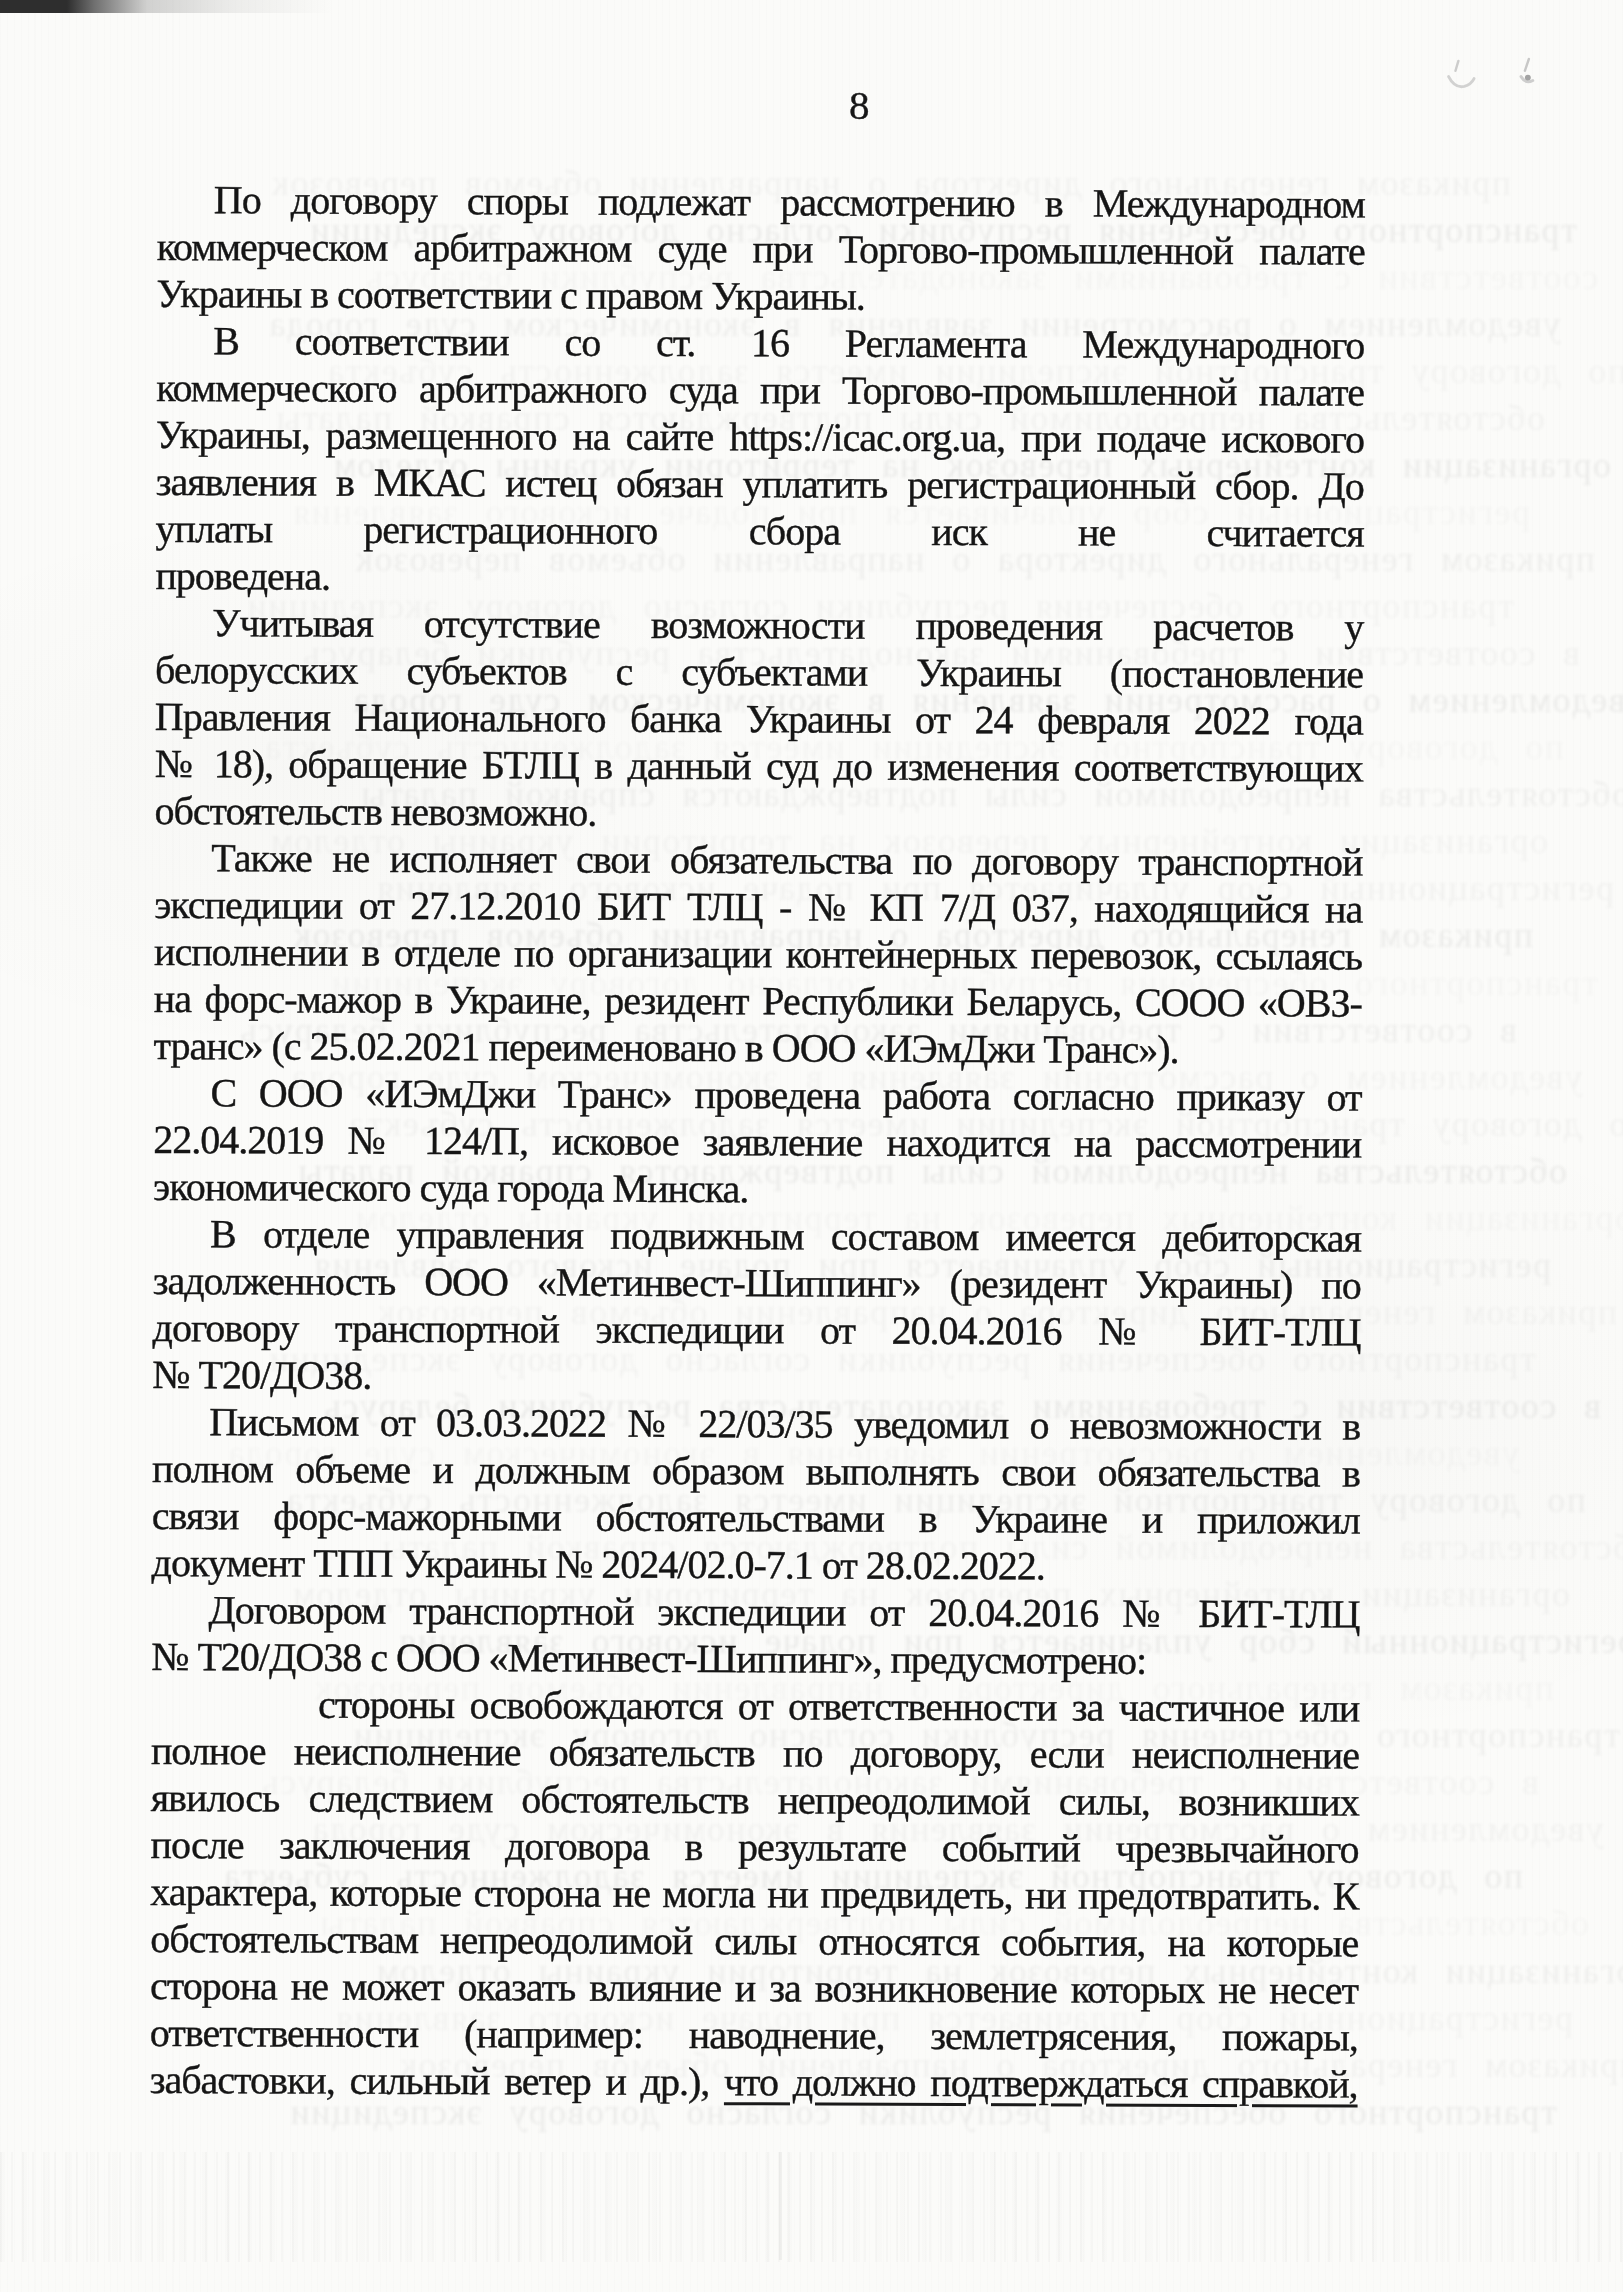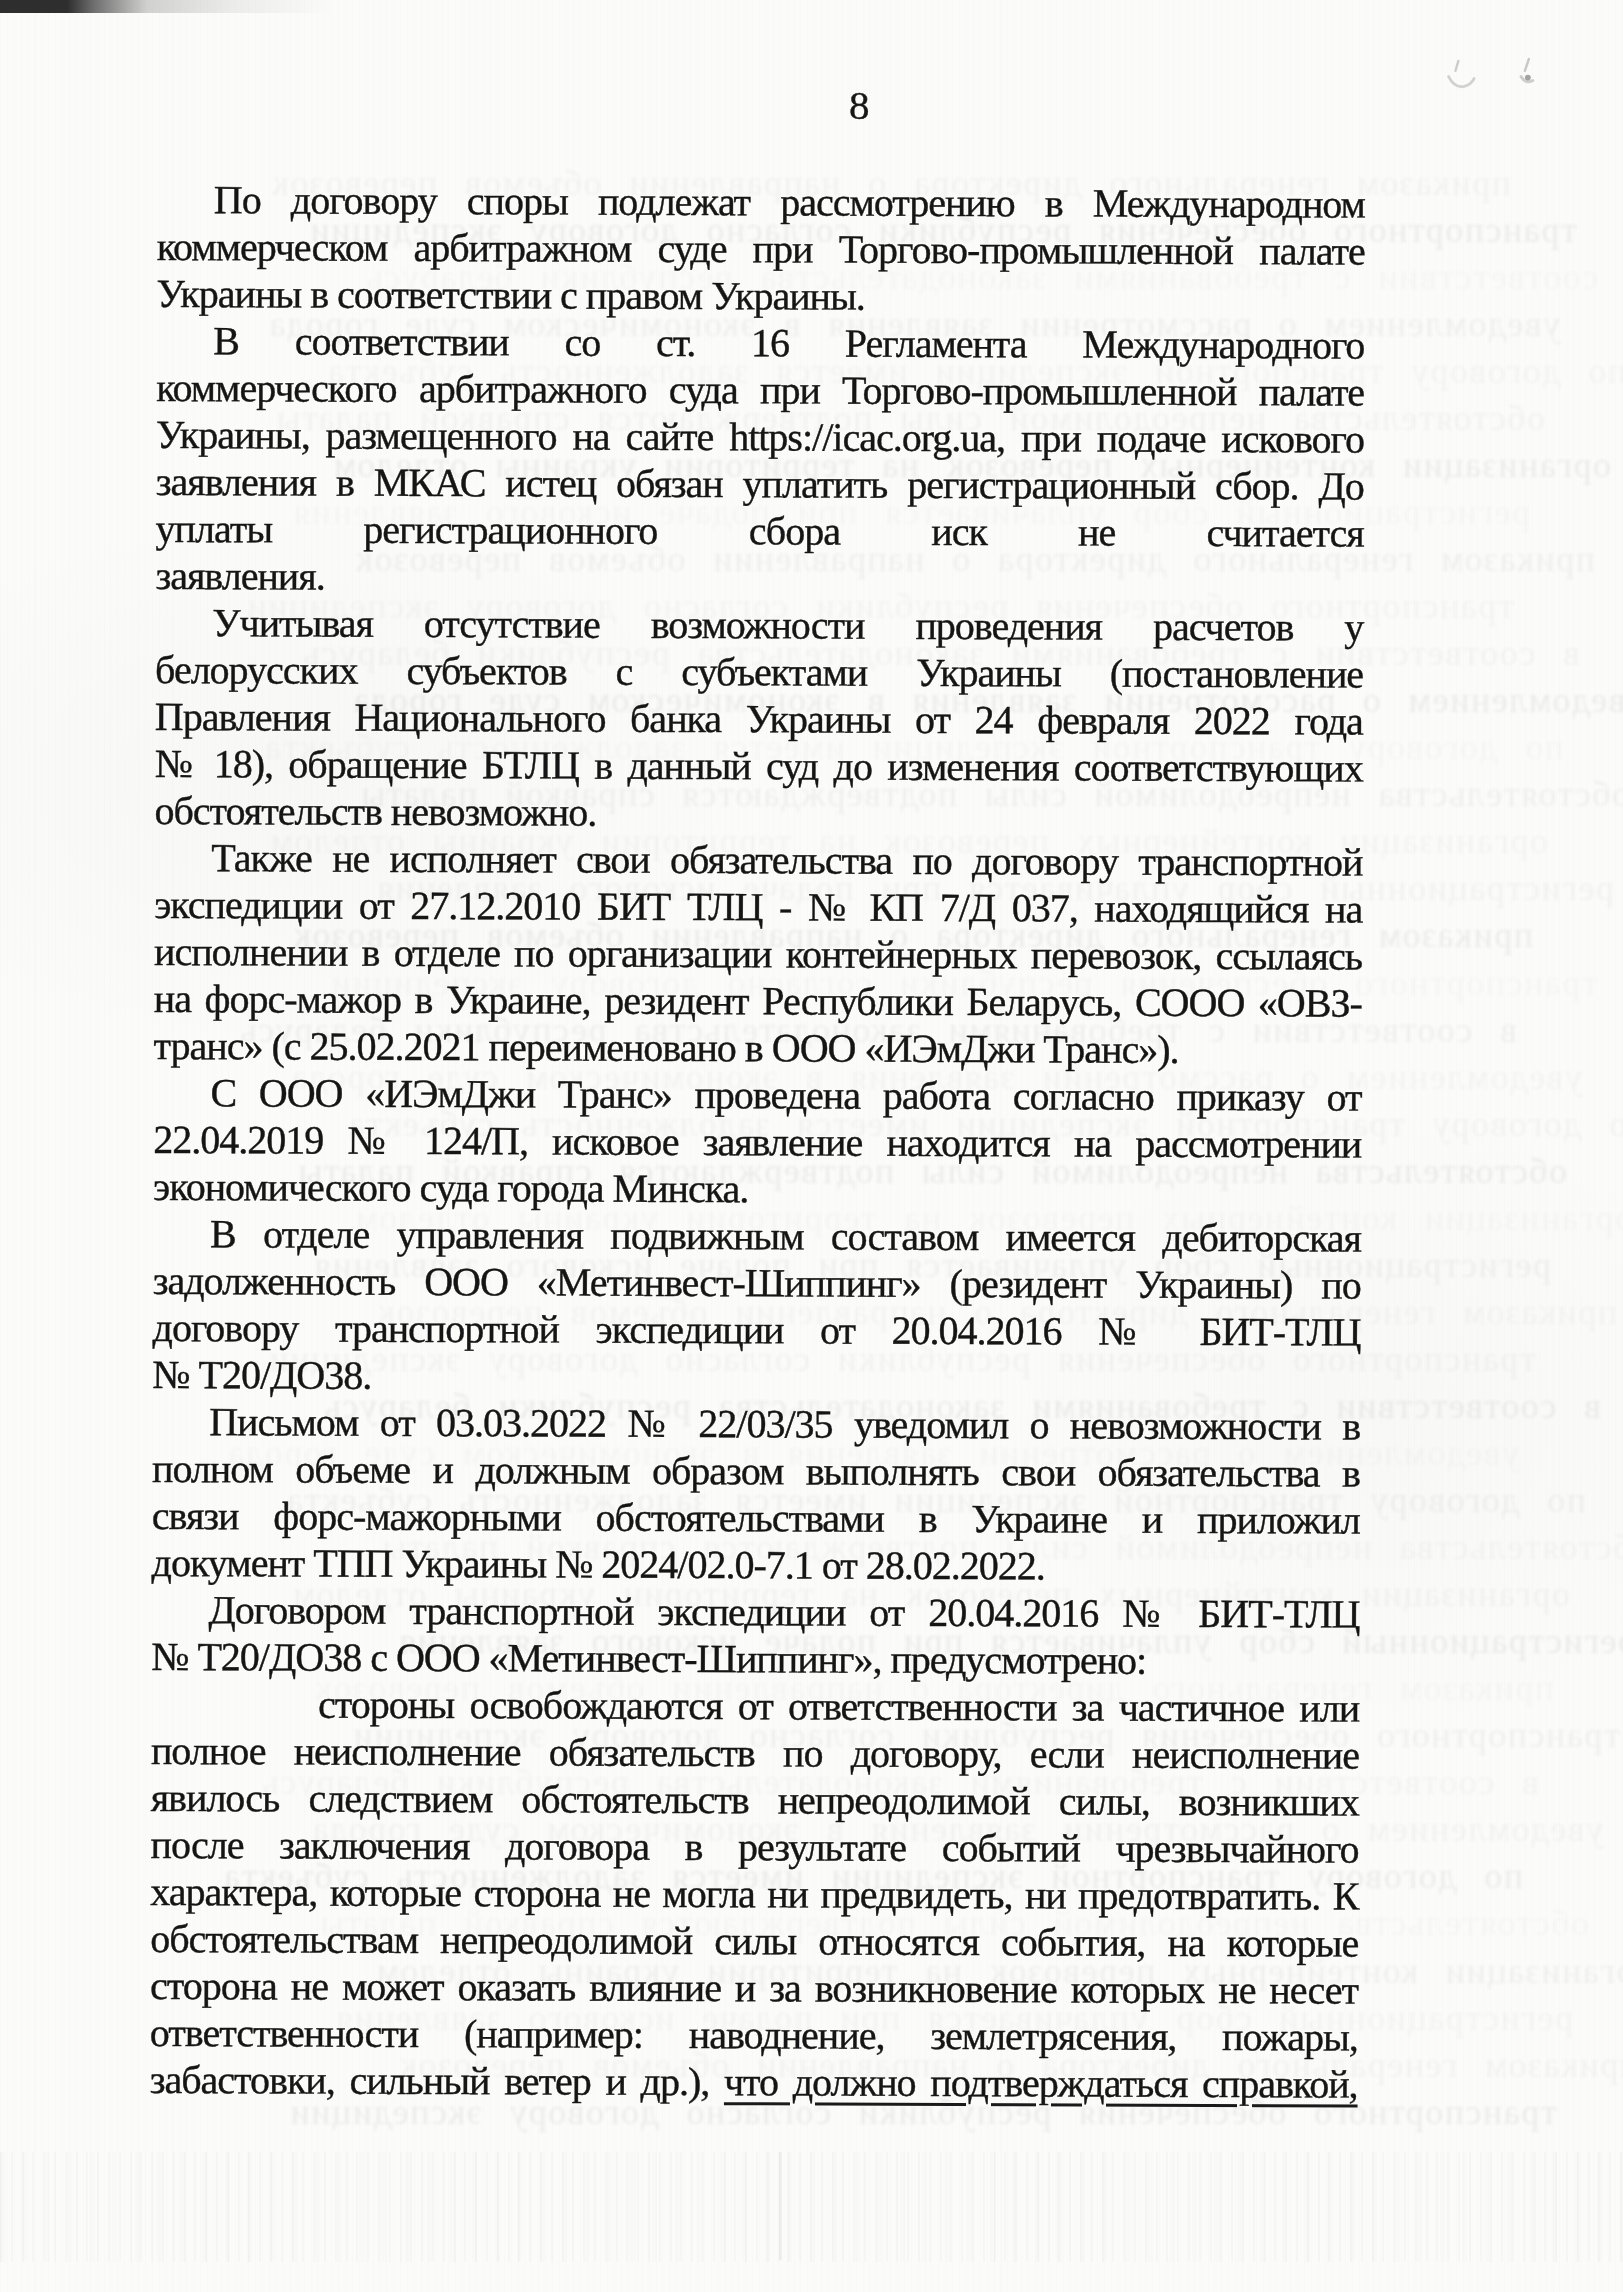--- a/index.html
+++ b/index.html
@@ -182,21 +182,21 @@
 <div class="page-number">8</div>
 <div class="text-block" id="text-block">
     <div class="line just ind"><span>По договору споры подлежат рассмотрению в Международном</span></div>
     <div class="line just"><span>коммерческом арбитражном суде при Торгово-промышленной палате</span></div>
     <div class="line"><span>Украины в соответствии с правом Украины.</span></div>
     <div class="line just ind"><span>В соответствии со ст. 16 Регламента Международного</span></div>
     <div class="line just"><span>коммерческого арбитражного суда при Торгово-промышленной палате</span></div>
     <div class="line just"><span>Украины, размещенного на сайте https://icac.org.ua, при подаче искового</span></div>
     <div class="line just"><span>заявления в МКАС истец обязан уплатить регистрационный сбор. До</span></div>
     <div class="line just"><span>уплаты регистрационного сбора иск не считается</span></div>
-    <div class="line"><span>заявления.</span></div>
+    <div class="line"><span>проведена.</span></div>
     <div class="line just ind"><span>Учитывая отсутствие возможности проведения расчетов у</span></div>
     <div class="line just"><span>белорусских субъектов с субъектами Украины (постановление</span></div>
     <div class="line just"><span>Правления Национального банка Украины от 24 февраля 2022 года</span></div>
     <div class="line just"><span>№ 18), обращение БТЛЦ  в данный суд до изменения соответствующих</span></div>
     <div class="line"><span>обстоятельств невозможно.</span></div>
     <div class="line just ind"><span>Также не исполняет свои обязательства по договору транспортной</span></div>
     <div class="line just"><span>экспедиции от 27.12.2010 БИТ ТЛЦ - № КП 7/Д 037, находящийся на</span></div>
     <div class="line just"><span>исполнении в отделе по организации контейнерных перевозок, ссылаясь</span></div>
     <div class="line just"><span>на форс-мажор в Украине, резидент Республики Беларусь, СООО «ОВЗ-</span></div>
     <div class="line"><span>транс» (с 25.02.2021 переименовано в ООО «ИЭмДжи Транс»).</span></div>

